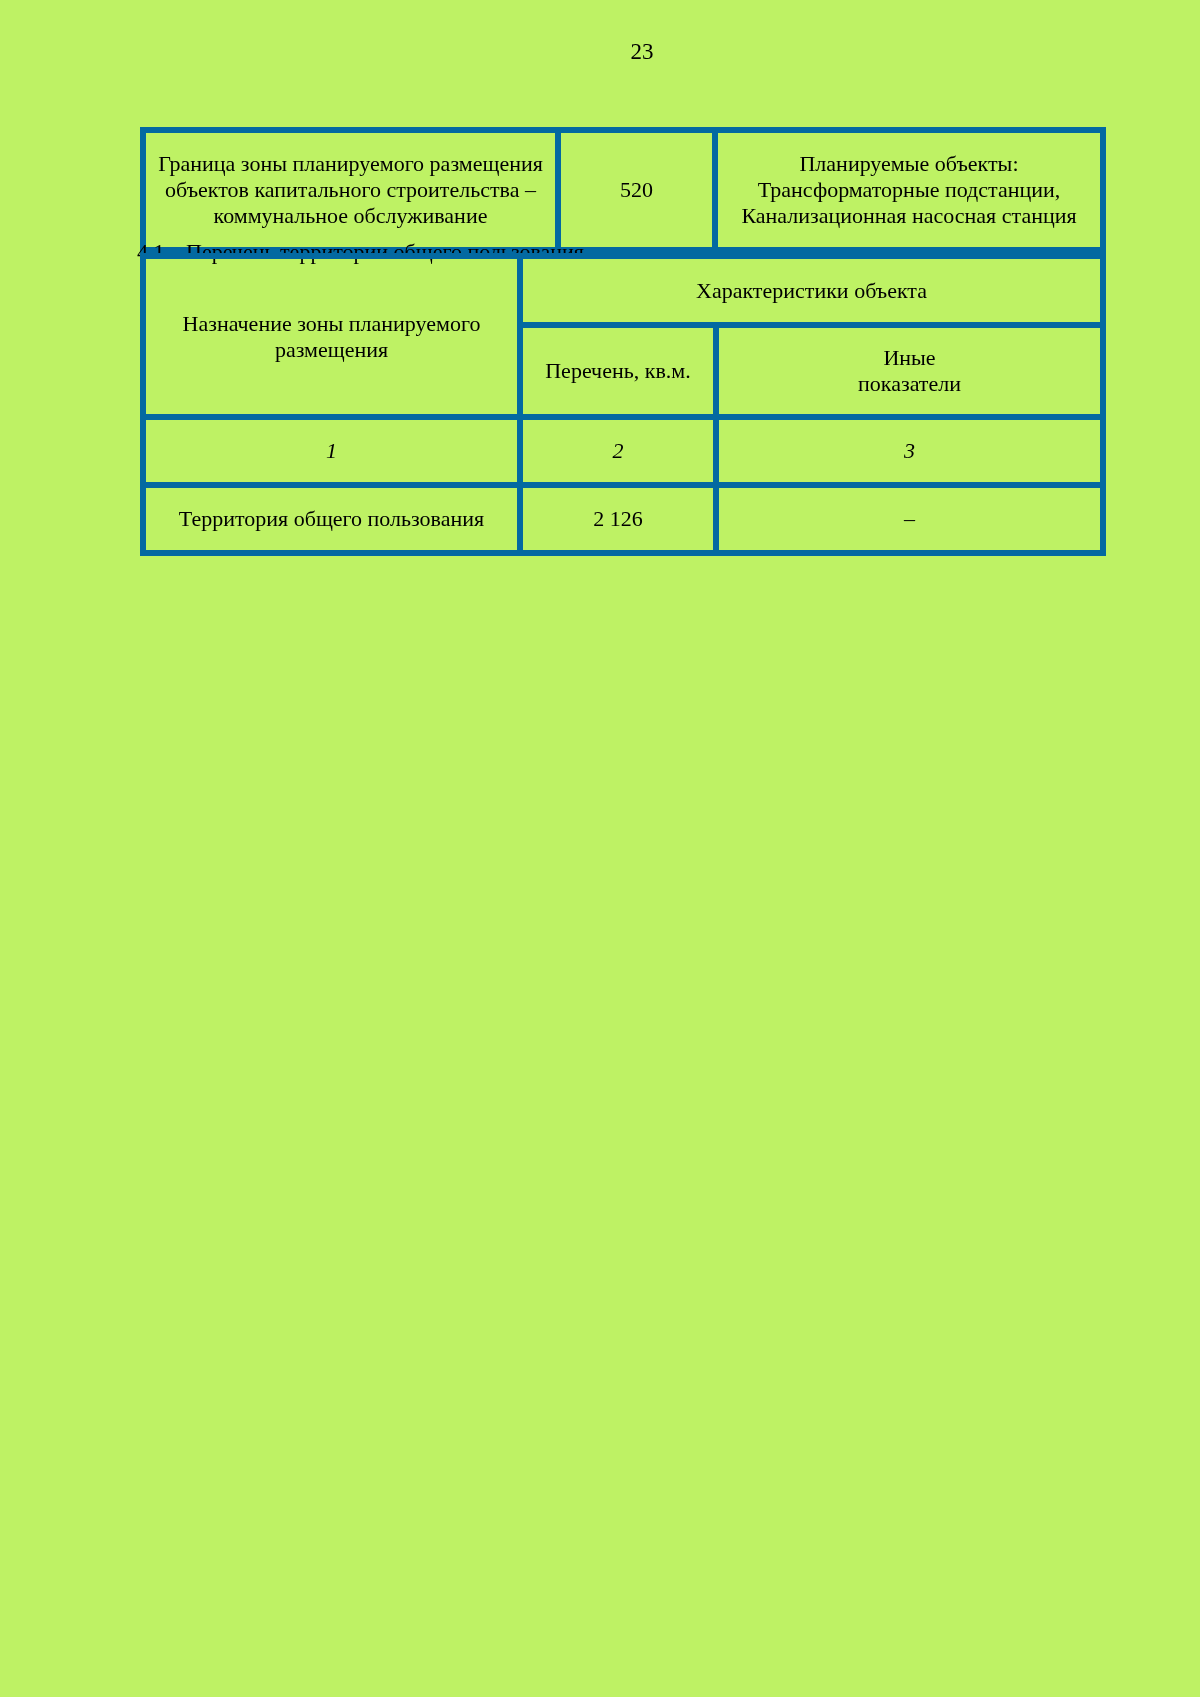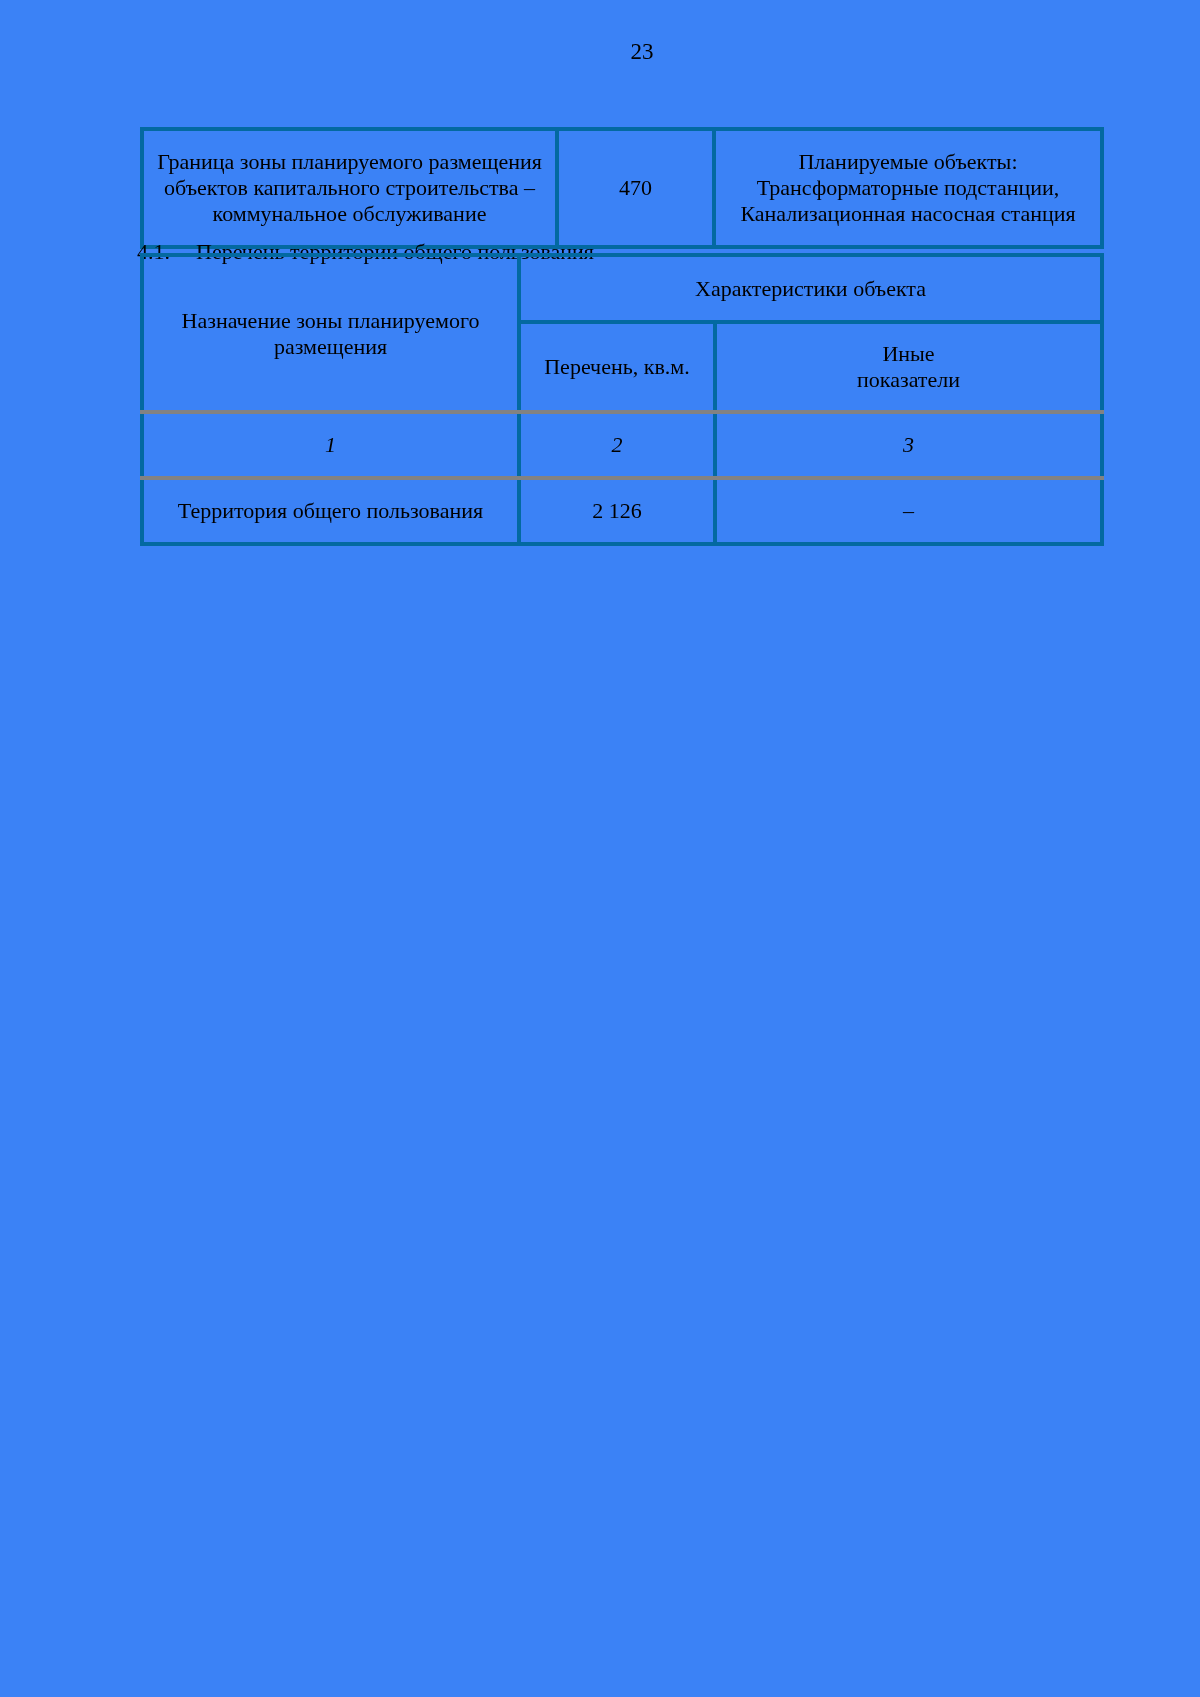--- a/index.html
+++ b/index.html
@@ -1,41 +1,41 @@
 <!DOCTYPE html>
 <html><head>
 <meta charset="utf-8">
 <style>
   html, body { margin: 0; padding: 0; background: #ffffff; }
   .page {
     position: relative;
     width: 1200px;
     height: 1697px;
-    background: #3b82f6;
+    background: #bef264;
     color: #000000;
     font-family: "Liberation Serif", "DejaVu Serif", serif;
     overflow: hidden;
   }
   .page-number {
     position: absolute;
     top: 39px;
     left: 572px;
     width: 140px;
     text-align: center;
     font-size: 23px;
     line-height: 25px;
   }
   table.doc-table {
     position: absolute;
     border-collapse: collapse;
     table-layout: fixed;
     font-size: 22px;
   }
   table.doc-table td {
-    border: 4px solid #0369a1;
+    border: 6px solid #0369a1;
     text-align: center;
     vertical-align: middle;
     line-height: 26px;
     padding: 17px 6px;
     overflow: hidden;
   }
   .pre { white-space: pre-line; }
 
   
   .t1 { left: 140px; top: 127px; width: 960px; }
@@ -43,21 +43,21 @@
 
   
   .heading {
     position: absolute;
     left: 137px;
     top: 239px;
     font-size: 22px;
     line-height: 25px;
     white-space: nowrap;
   }
-  .heading .title { margin-left: 26px; }
+  .heading .title { margin-left: 16px; }
 
   
   .t2 { left: 140px; top: 253px; width: 960px; }
   .t2 .row-group td { height: 29px; }
   .t2 td.group-head { border-bottom: 2px solid #000000; }
   .t2 .row-sub td { height: 50px; }
   .t2 .row-sub td, .t2 td.purpose-head { border-bottom: 4px solid #828282; }
   .t2 .row-nums td {
     height: 28px;
     font-style: italic;
@@ -76,21 +76,21 @@
     <colgroup>
       <col style="width:415px">
       <col style="width:157px">
       <col style="width:388px">
     </colgroup>
     <tbody>
       <tr>
         <td class="pre">Граница зоны планируемого размещения
 объектов капитального строительства –
 коммунальное обслуживание</td>
-        <td>470</td>
+        <td>520</td>
         <td class="pre">Планируемые объекты:
 Трансформаторные подстанции,
 Канализационная насосная станция</td>
       </tr>
     </tbody>
   </table>
 
   <div class="heading">
     <span>4.1.</span><span class="title">Перечень территории общего пользования</span>
   </div>

